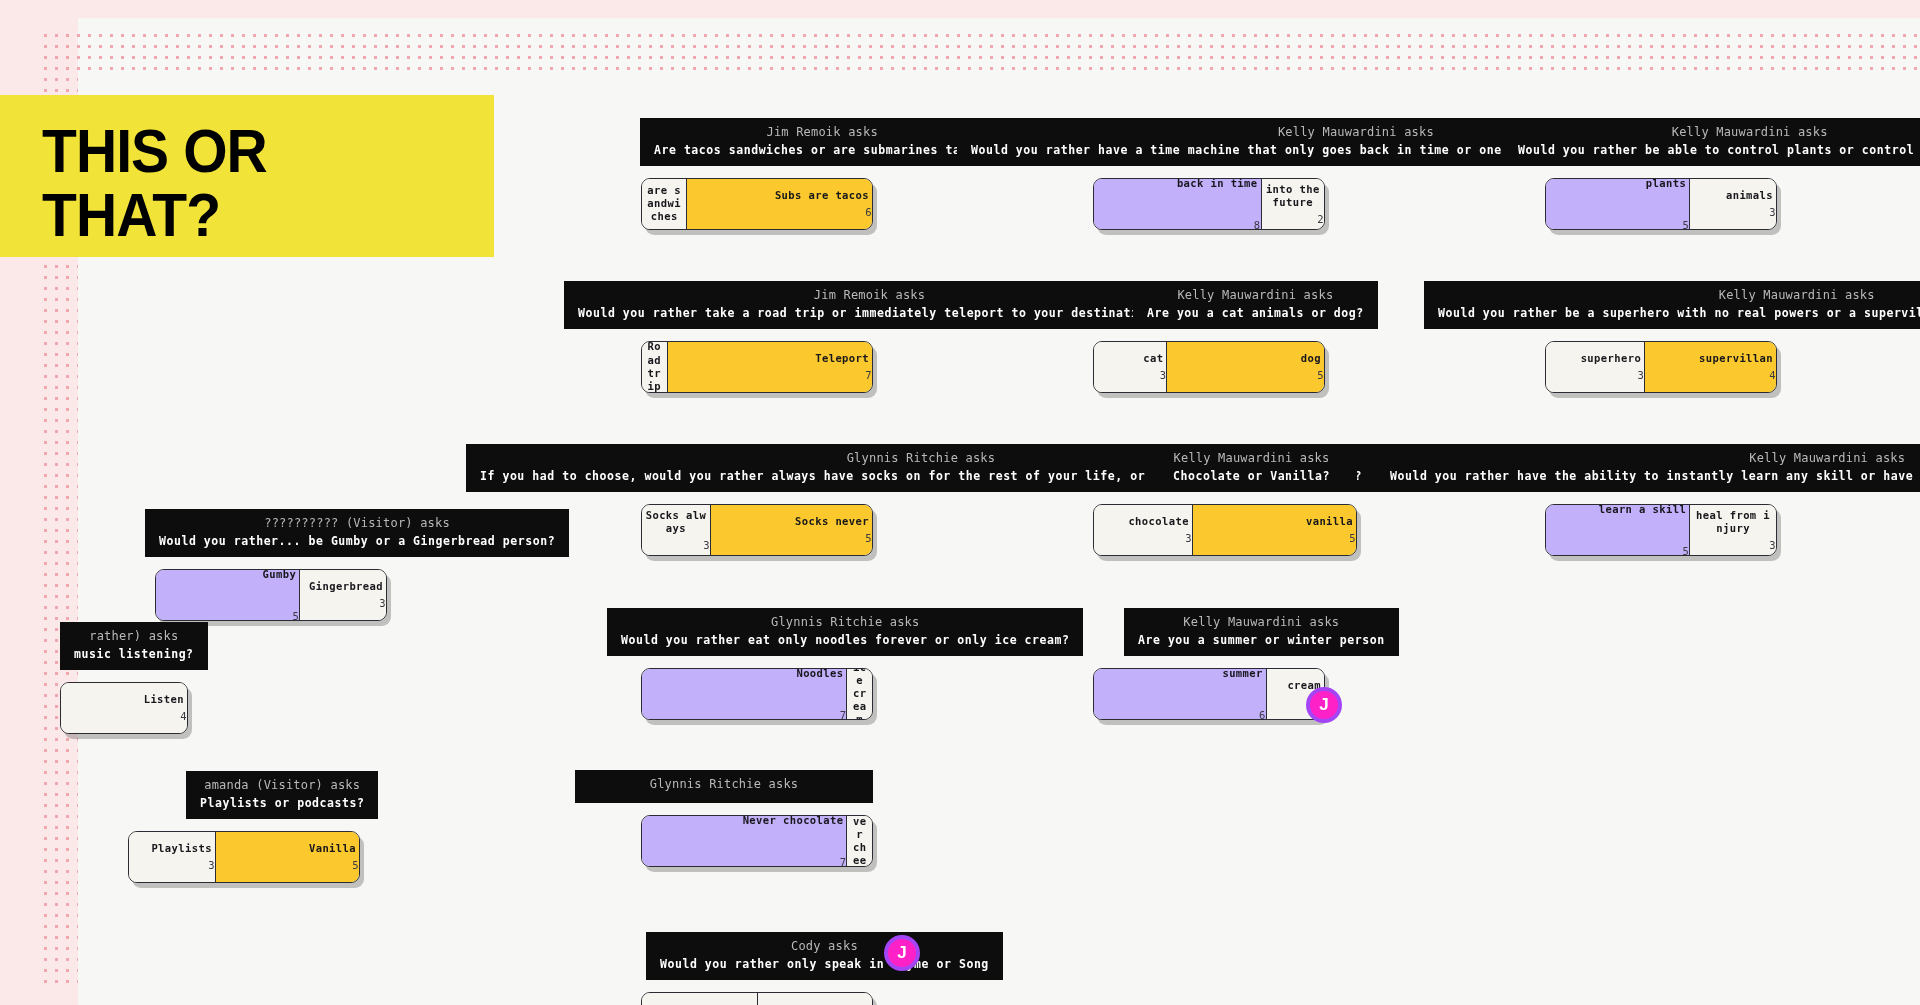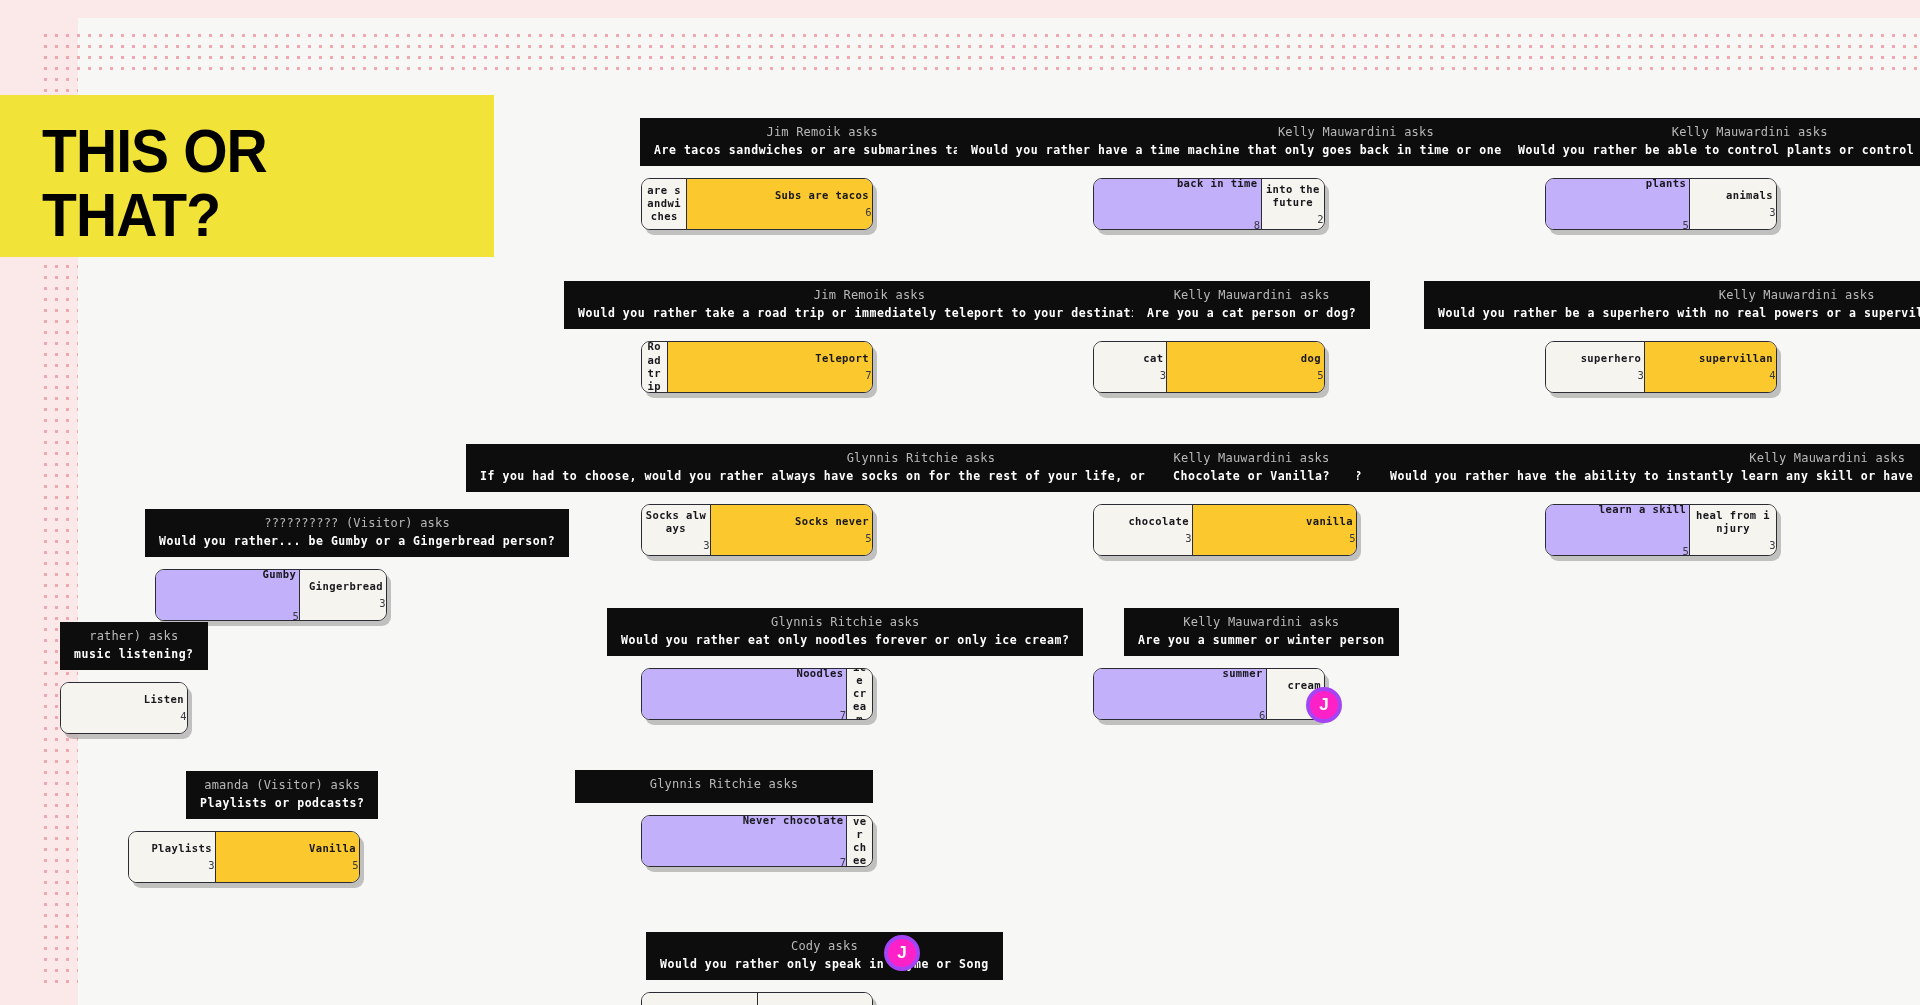--- a/index.html
+++ b/index.html
@@ -215,21 +215,21 @@
           </div>
           <div class="bar yellow" style="flex: 25 1 0px;">
             <div class="bar-label">Teleport</div>
             <div class="bar-count">7</div>
           </div>
         </div>
       </div>
       <div class="poll" style="left: 1133px; top: 281px;">
         <div class="poll-q">
           <div class="poll-author">Kelly Mauwardini asks</div>
-          <div class="poll-text">Are you a cat person or dog?</div>
+          <div class="poll-text">Are you a cat animals or dog?</div>
         </div>
         <div class="poll-bars" style="width: 232px; margin-left: -40px;">
           <div class="bar plain" style="flex: 3 1 0px;">
             <div class="bar-label">cat</div>
             <div class="bar-count">3</div>
           </div>
           <div class="bar yellow" style="flex: 5 1 0px; padding-left: 36px;">
             <div class="bar-label">dog</div>
             <div class="bar-count">5</div>
           </div>

